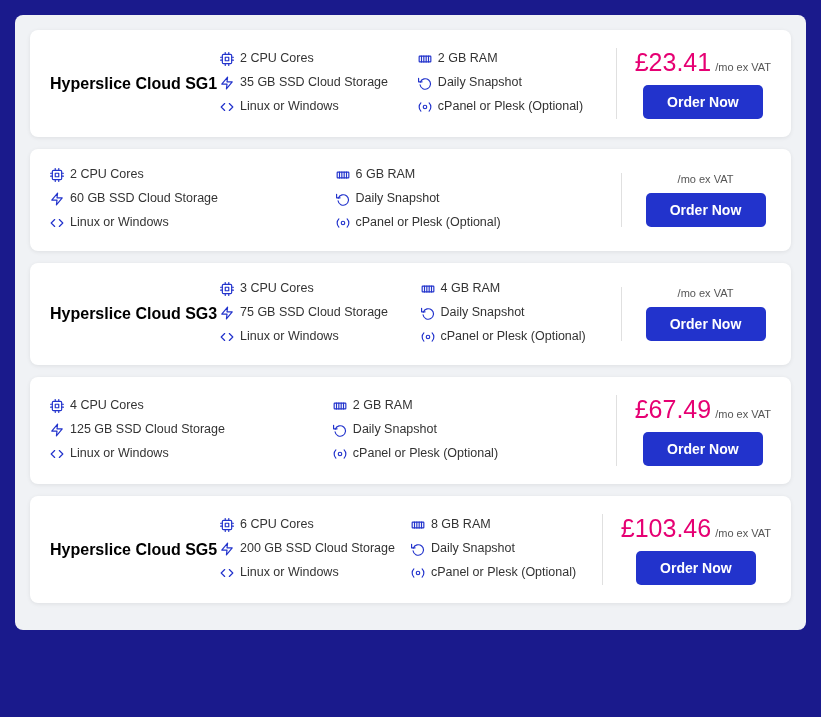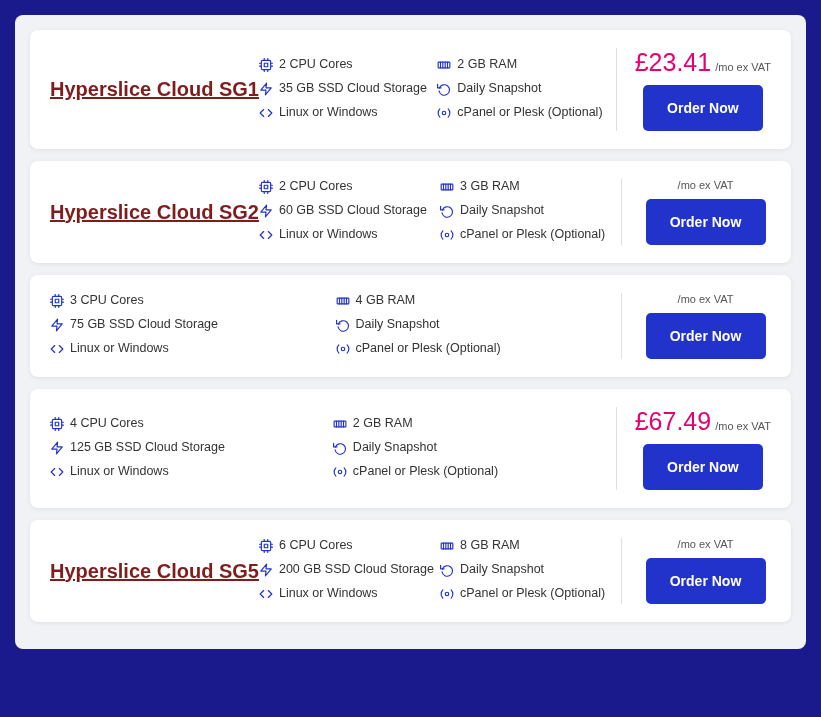--- a/index.html
+++ b/index.html
@@ -19,26 +19,25 @@
     .plan-card {
       background: #fff;
       border-radius: 8px;
       padding: 18px 20px;
       margin-bottom: 12px;
       display: flex;
       align-items: center;
       box-shadow: 0 1px 4px rgba(0,0,0,0.08);
     }
     .plan-name {
-      font-size: 20px;
+      font-size: 16px;
       font-weight: bold;
-      color: #7f1d1d;
+      color: #000000;
       min-width: 170px;
       flex-shrink: 0;
-      text-decoration: underline;
     }
     .plan-features {
       display: flex;
       flex: 1;
       gap: 0;
     }
     .feature-col {
       flex: 1;
       display: flex;
       flex-direction: column;
@@ -80,21 +79,21 @@
     .price-label {
       font-size: 11px;
       color: #555;
       white-space: nowrap;
     }
     .order-btn {
       background: #2233cc;
       color: #fff;
       border: none;
       border-radius: 5px;
-      padding: 15px 24px;
+      padding: 9px 24px;
       font-size: 14px;
       font-weight: bold;
       cursor: pointer;
       width: 120px;
       text-align: center;
     }
   </style>
 </head>
 <body>
 
@@ -161,21 +160,20 @@
     </div>
     <div class="plan-price-section">
       <div class="price-line">
         <span class="price-amount">£23.41</span>
         <span class="price-label">/mo ex VAT</span>
       </div>
       <button class="order-btn">Order Now</button>
     </div>
   </div>
     <div class="plan-card">
-    <div class="plan-name">Hyperslice Cloud SG2</div>
     <div class="plan-features">
       <div class="feature-col">
         <div class="feature-item">
           <span class="feature-icon"><svg width="14" height="14" viewBox="0 0 24 24" fill="none" stroke="#2233cc" stroke-width="2" stroke-linecap="round" stroke-linejoin="round">
                 <rect x="4" y="4" width="16" height="16" rx="2"></rect>
                 <rect x="9" y="9" width="6" height="6"></rect>
                 <line x1="9" y1="1" x2="9" y2="4"></line>
                 <line x1="15" y1="1" x2="15" y2="4"></line>
                 <line x1="9" y1="20" x2="9" y2="23"></line>
                 <line x1="15" y1="20" x2="15" y2="23"></line>
@@ -202,21 +200,21 @@
       </div>
       <div class="feature-col">
         <div class="feature-item">
           <span class="feature-icon"><svg width="14" height="14" viewBox="0 0 24 24" fill="none" stroke="#2233cc" stroke-width="2" stroke-linecap="round" stroke-linejoin="round">
                 <rect x="2" y="7" width="20" height="10" rx="1"></rect>
                 <line x1="6" y1="7" x2="6" y2="17"></line>
                 <line x1="10" y1="7" x2="10" y2="17"></line>
                 <line x1="14" y1="7" x2="14" y2="17"></line>
                 <line x1="18" y1="7" x2="18" y2="17"></line>
               </svg></span>
-          <span>3 GB RAM</span>
+          <span>6 GB RAM</span>
         </div>
         <div class="feature-item">
           <span class="feature-icon"><svg width="14" height="14" viewBox="0 0 24 24" fill="none" stroke="#2233cc" stroke-width="2" stroke-linecap="round" stroke-linejoin="round">
                 <polyline points="1 4 1 10 7 10"></polyline>
                 <path d="M3.51 15a9 9 0 1 0 .49-4.5"></path>
               </svg></span>
           <span>Daily Snapshot</span>
         </div>
         <div class="feature-item">
           <span class="feature-icon"><svg width="14" height="14" viewBox="0 0 24 24" fill="none" stroke="#2233cc" stroke-width="2" stroke-linecap="round" stroke-linejoin="round">
@@ -228,20 +226,21 @@
       </div>
     </div>
     <div class="plan-price-section">
       <div class="price-line">
         <span class="price-label">/mo ex VAT</span>
       </div>
       <button class="order-btn">Order Now</button>
     </div>
   </div>
     <div class="plan-card">
+    <div class="plan-name">Hyperslice Cloud SG3</div>
     <div class="plan-features">
       <div class="feature-col">
         <div class="feature-item">
           <span class="feature-icon"><svg width="14" height="14" viewBox="0 0 24 24" fill="none" stroke="#2233cc" stroke-width="2" stroke-linecap="round" stroke-linejoin="round">
                 <rect x="4" y="4" width="16" height="16" rx="2"></rect>
                 <rect x="9" y="9" width="6" height="6"></rect>
                 <line x1="9" y1="1" x2="9" y2="4"></line>
                 <line x1="15" y1="1" x2="15" y2="4"></line>
                 <line x1="9" y1="20" x2="9" y2="23"></line>
                 <line x1="15" y1="20" x2="15" y2="23"></line>
@@ -422,18 +421,19 @@
           <span class="feature-icon"><svg width="14" height="14" viewBox="0 0 24 24" fill="none" stroke="#2233cc" stroke-width="2" stroke-linecap="round" stroke-linejoin="round">
                 <circle cx="12" cy="12" r="3"></circle>
                 <path d="M19.07 4.93a10 10 0 0 1 0 14.14M4.93 4.93a10 10 0 0 0 0 14.14"></path>
               </svg></span>
           <span>cPanel or Plesk (Optional)</span>
         </div>
       </div>
     </div>
     <div class="plan-price-section">
       <div class="price-line">
+        <span class="price-amount">£103.46</span>
         <span class="price-label">/mo ex VAT</span>
       </div>
       <button class="order-btn">Order Now</button>
     </div>
   </div>
   </div>
 
 </body></html>

